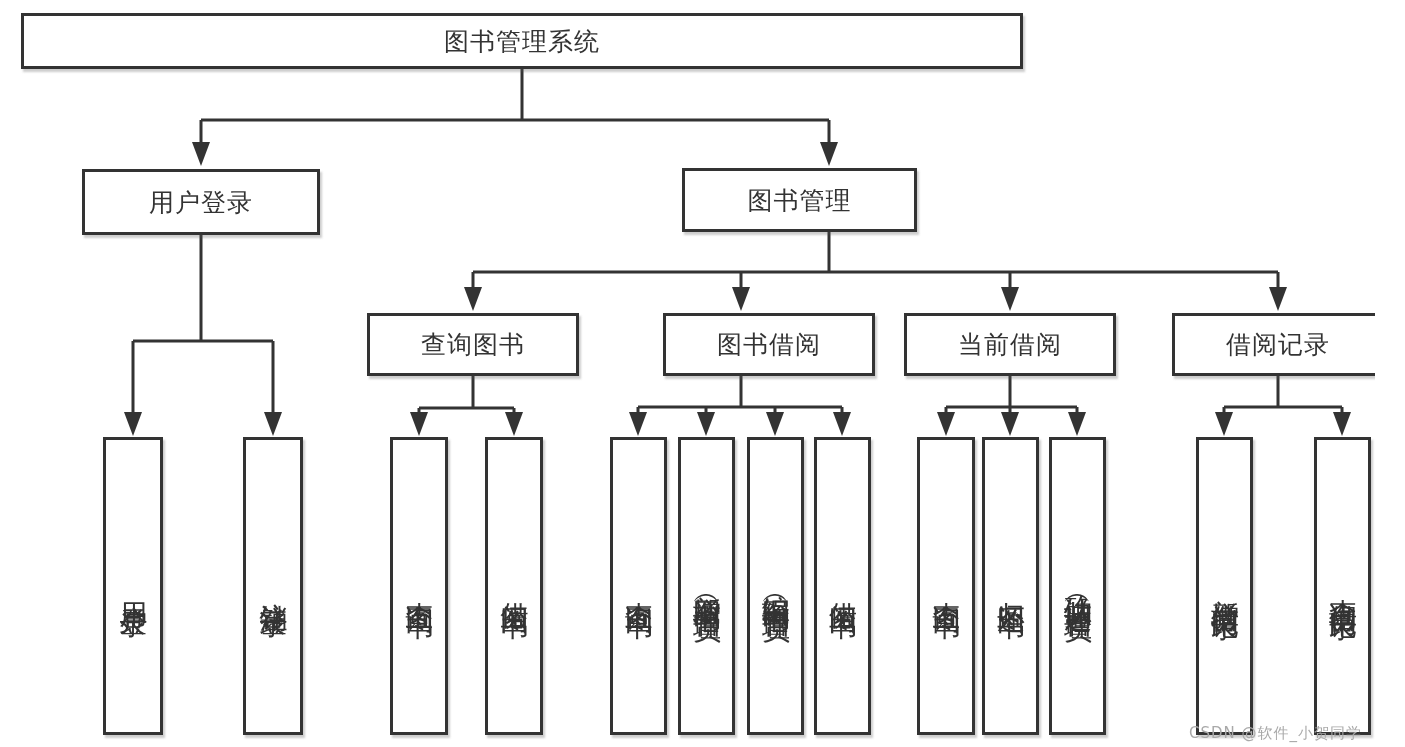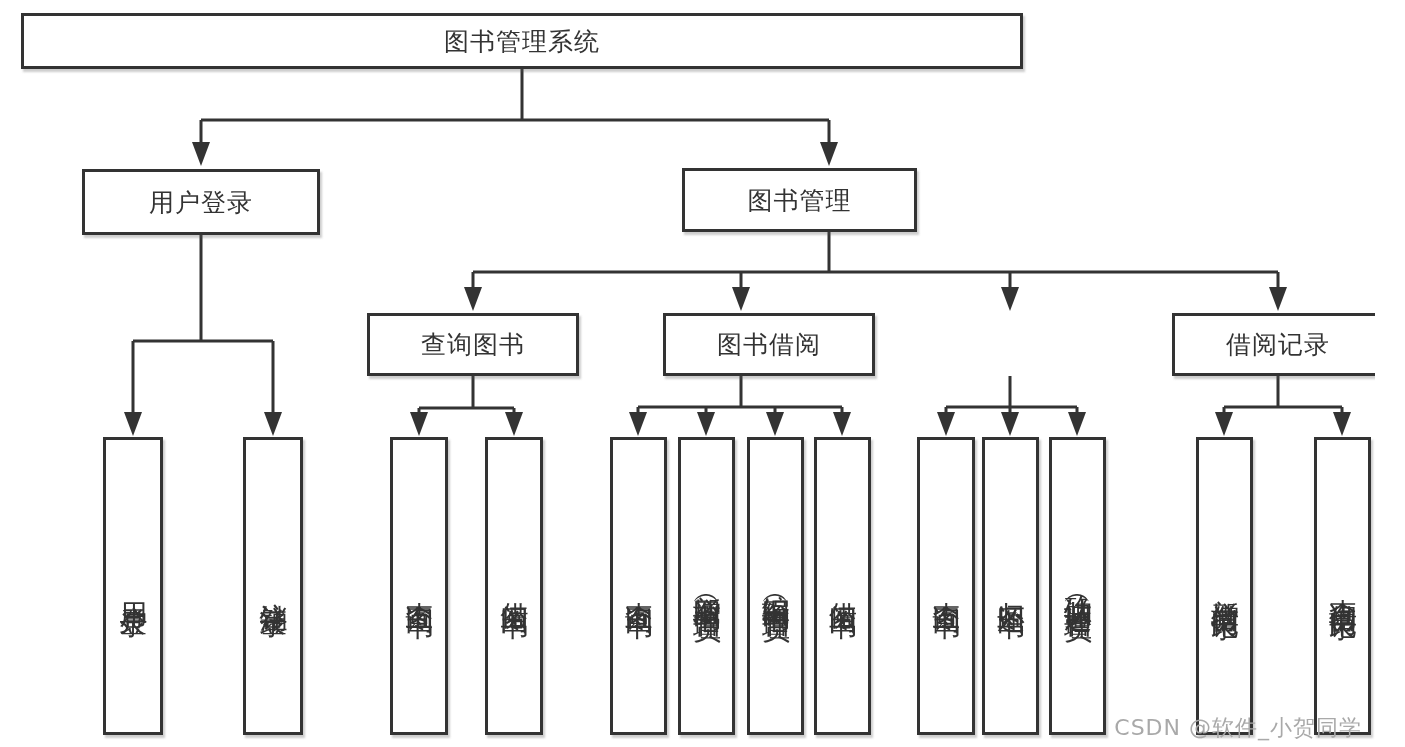--- a/index.html
+++ b/index.html
@@ -31,21 +31,21 @@
     writing-mode:vertical-rl;
     text-orientation:mixed;
     font-size:28px;
     letter-spacing:3px;
     line-height:1;
   }
   .watermark{
     position:absolute;
     right:13px;
     bottom:4px;
-    font-size:22px;
+    font-size:15px;
     color:#a9a9a9;
     letter-spacing:1px;
     white-space:nowrap;
     margin-left:31px;
   }
 </style>
 </head>
 <body>
 
 <div id="stage">
@@ -100,20 +100,23 @@
   <div class="box h" style="left:682px;top:168px;width:235px;height:64px">
     <span class="lbl">图书管理</span>
   </div>
 
   <div class="box h" style="left:367px;top:313px;width:212px;height:63px">
     <span class="lbl">查询图书</span>
   </div>
   <div class="box h" style="left:663px;top:313px;width:212px;height:63px">
     <span class="lbl">图书借阅</span>
   </div>
+  <div class="box h" style="left:904px;top:313px;width:212px;height:63px">
+    <span class="lbl">当前借阅</span>
+  </div>
   <div class="box h" style="left:1172px;top:313px;width:212px;height:63px">
     <span class="lbl">借阅记录</span>
   </div>
 
   <div class="box v" style="left:103px;top:437px;width:60px;height:298px">
     <span class="lbl">用户登录</span>
   </div>
   <div class="box v" style="left:243px;top:437px;width:60px;height:298px">
     <span class="lbl">注销登录</span>
   </div>

